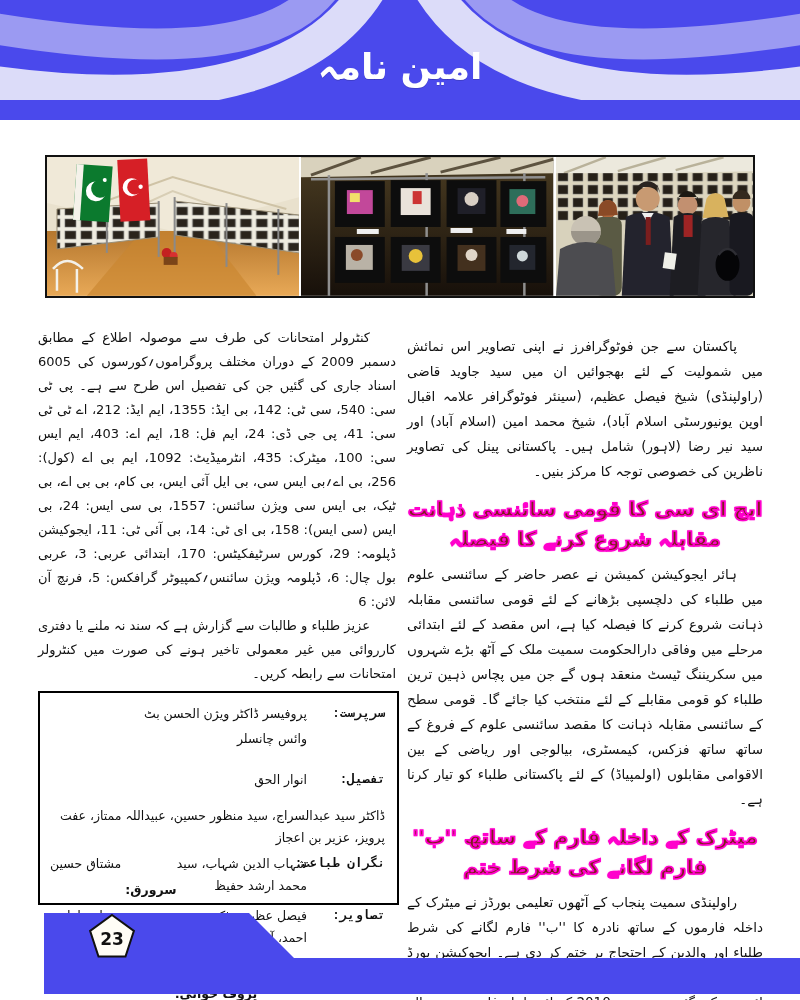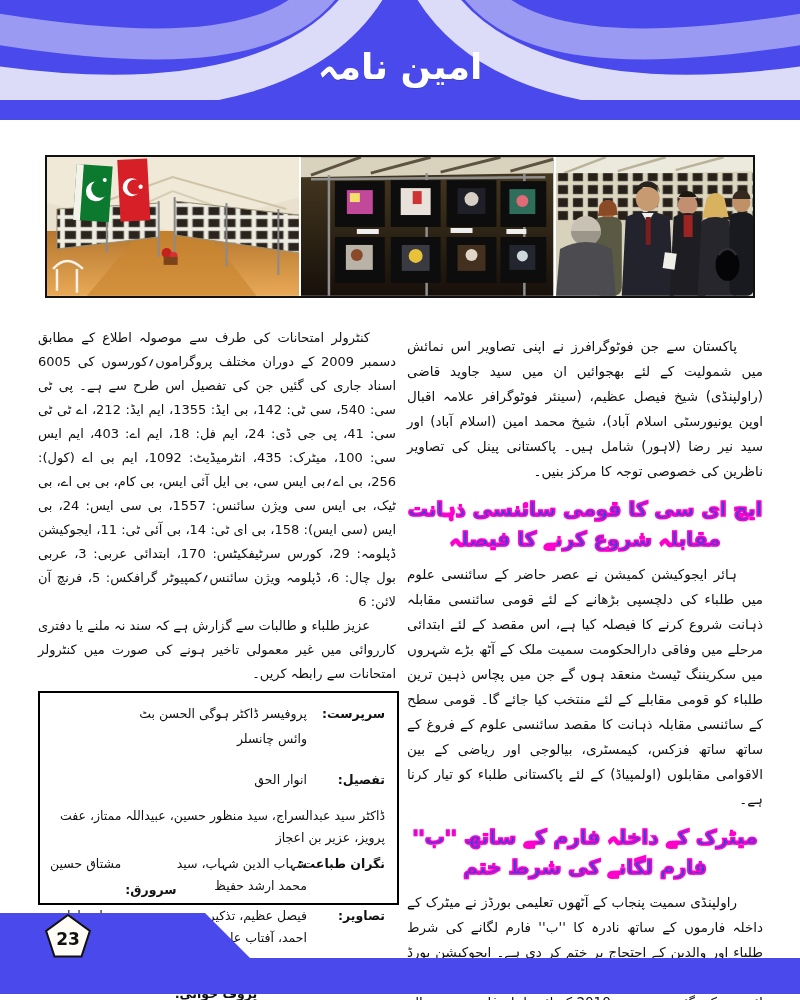--- a/index.html
+++ b/index.html
@@ -32,39 +32,39 @@
   .col { position:absolute; direction:rtl; color:#111; text-align:justify; }
   .col p { text-indent:26px; }
   .col-left  { left:38px;  top:326px; width:358px; font-size:13px;   line-height:24px; }
   .col-right { left:407px; top:334px; width:356px; font-size:13.5px; line-height:25px; }
   .section-heading {
     text-align:center; font-weight:bold; font-size:17px; line-height:26px;
     margin-bottom:6px; text-indent:0;
   }
   .pink-headline {
     text-align:center; font-weight:bold; font-size:20px; line-height:30px;
-    margin:10px 0 8px 0; color:#1d4ed8; text-indent:0;
+    margin:10px 0 8px 0; color:#7f1d1d; text-indent:0;
     -webkit-text-stroke:1.7px #ff00cc;
     text-shadow:0 0 1px #ff00cc, 0 0 2px #ff00cc;
   }
   
   .staff-box {
     position:absolute; left:38px; top:691px; width:361px; height:214px;
     border:2px solid #000; background:#ffffff; direction:rtl;
     padding:10px 12px 6px 10px; font-size:12.5px; color:#111;
   }
   .staff-row { display:flex; line-height:22px; margin-bottom:4px; }
-  .staff-row .lbl  { font-weight:bold; white-space:nowrap; width:78px; flex:none; }
+  .staff-row .lbl  { font-weight:bold; white-space:nowrap; width:78px; flex:none;font-family:Liberation Mono, monospace; }
   .staff-row .val  { flex:1 1 auto; }
   .staff-row .lbl2 { font-weight:bold; white-space:nowrap; margin-left:4px;margin-top:26px; }
   .staff-row .val2 { white-space:nowrap; }
   .staff-sub { margin:0 78px 10px 0; line-height:20px; }
   .staff-gap { height:10px; }
   
-  .footer { position:absolute; left:0; top:912px; width:800px; height:88px; }
+  .footer { position:absolute; left:0; top:912px; width:800px; height:88px;padding-left:44px; }
 </style>
 </head>
 <body>
 
 <div class="page">
 
   <div class="header">
     <svg width="800" height="120" viewBox="0 0 800 120">
       <rect width="800" height="120" fill="#4a49ec"></rect>
       <g fill="none" stroke-linecap="round">
@@ -241,21 +241,21 @@
     <p>پاکستان سے جن فوٹوگرافرز نے اپنی تصاویر اس نمائش میں شمولیت کے لئے بھجوائیں ان میں سید جاوید قاضی (راولپنڈی) شیخ فیصل عظیم، (سینئر فوٹوگرافر علامہ اقبال اوپن یونیورسٹی اسلام آباد)، شیخ محمد امین (اسلام آباد) اور سید نیر رضا (لاہور) شامل ہیں۔ پاکستانی پینل کی تصاویر ناظرین کی خصوصی توجہ کا مرکز بنیں۔</p>
     <div class="pink-headline">ایچ ای سی کا قومی سائنسی ذہانت مقابلہ شروع کرنے کا فیصلہ</div>
     <p>ہائر ایجوکیشن کمیشن نے عصر حاضر کے سائنسی علوم میں طلباء کی دلچسپی بڑھانے کے لئے قومی سائنسی مقابلہ ذہانت شروع کرنے کا فیصلہ کیا ہے، اس مقصد کے لئے ابتدائی مرحلے میں وفاقی دارالحکومت سمیت ملک کے آٹھ بڑے شہروں میں سکریننگ ٹیسٹ منعقد ہوں گے جن میں پچاس ذہین ترین طلباء کو قومی مقابلے کے لئے منتخب کیا جائے گا۔ قومی سطح کے سائنسی مقابلہ ذہانت کا مقصد سائنسی علوم کے فروغ کے ساتھ ساتھ فزکس، کیمسٹری، بیالوجی اور ریاضی کے بین الاقوامی مقابلوں (اولمپیاڈ) کے لئے پاکستانی طلباء کو تیار کرنا ہے۔</p>
     <div class="pink-headline">میٹرک کے داخلہ فارم کے ساتھ ''ب'' فارم لگانے کی شرط ختم</div>
     <p>راولپنڈی سمیت پنجاب کے آٹھوں تعلیمی بورڈز نے میٹرک کے داخلہ فارموں کے ساتھ نادرہ کا ''ب'' فارم لگانے کی شرط طلباء اور والدین کے احتجاج پر ختم کر دی ہے۔ ایجوکیشن بورڈ راولپنڈی کے ترجمان نے بتایا کہ یہ پابندی صرف رواں سال کے لئے ختم کی گئی ہے۔ یعنی 2010 کے لئے داخلہ فارم بھیجنے والے طلباء و طالبات اس پابندی سے مستثنیٰ ہوں گے تاہم 2011 سے یہ پابندی مکمل طور پر لازمی ہوگی۔</p>
   </div>
 
   <div class="staff-box">
     <div class="staff-row">
       <span class="lbl">سرپرست:</span>
-      <span class="val">پروفیسر ڈاکٹر ہوگی الحسن بٹ</span>
+      <span class="val">پروفیسر ڈاکٹر ویژن الحسن بٹ</span>
     </div>
     <div class="staff-sub">وائس چانسلر</div>
     <div class="staff-gap"></div>
     <div class="staff-row">
       <span class="lbl">تفصیل:</span>
       <span class="val">انوار الحق</span>
     </div>
     <div class="staff-gap"></div>
     <div class="staff-row">
       <span class="val">ڈاکٹر سید عبدالسراج، سید منظور حسین، عبیداللہ ممتاز، عفت پرویز، عزیر بن اعجاز</span>

